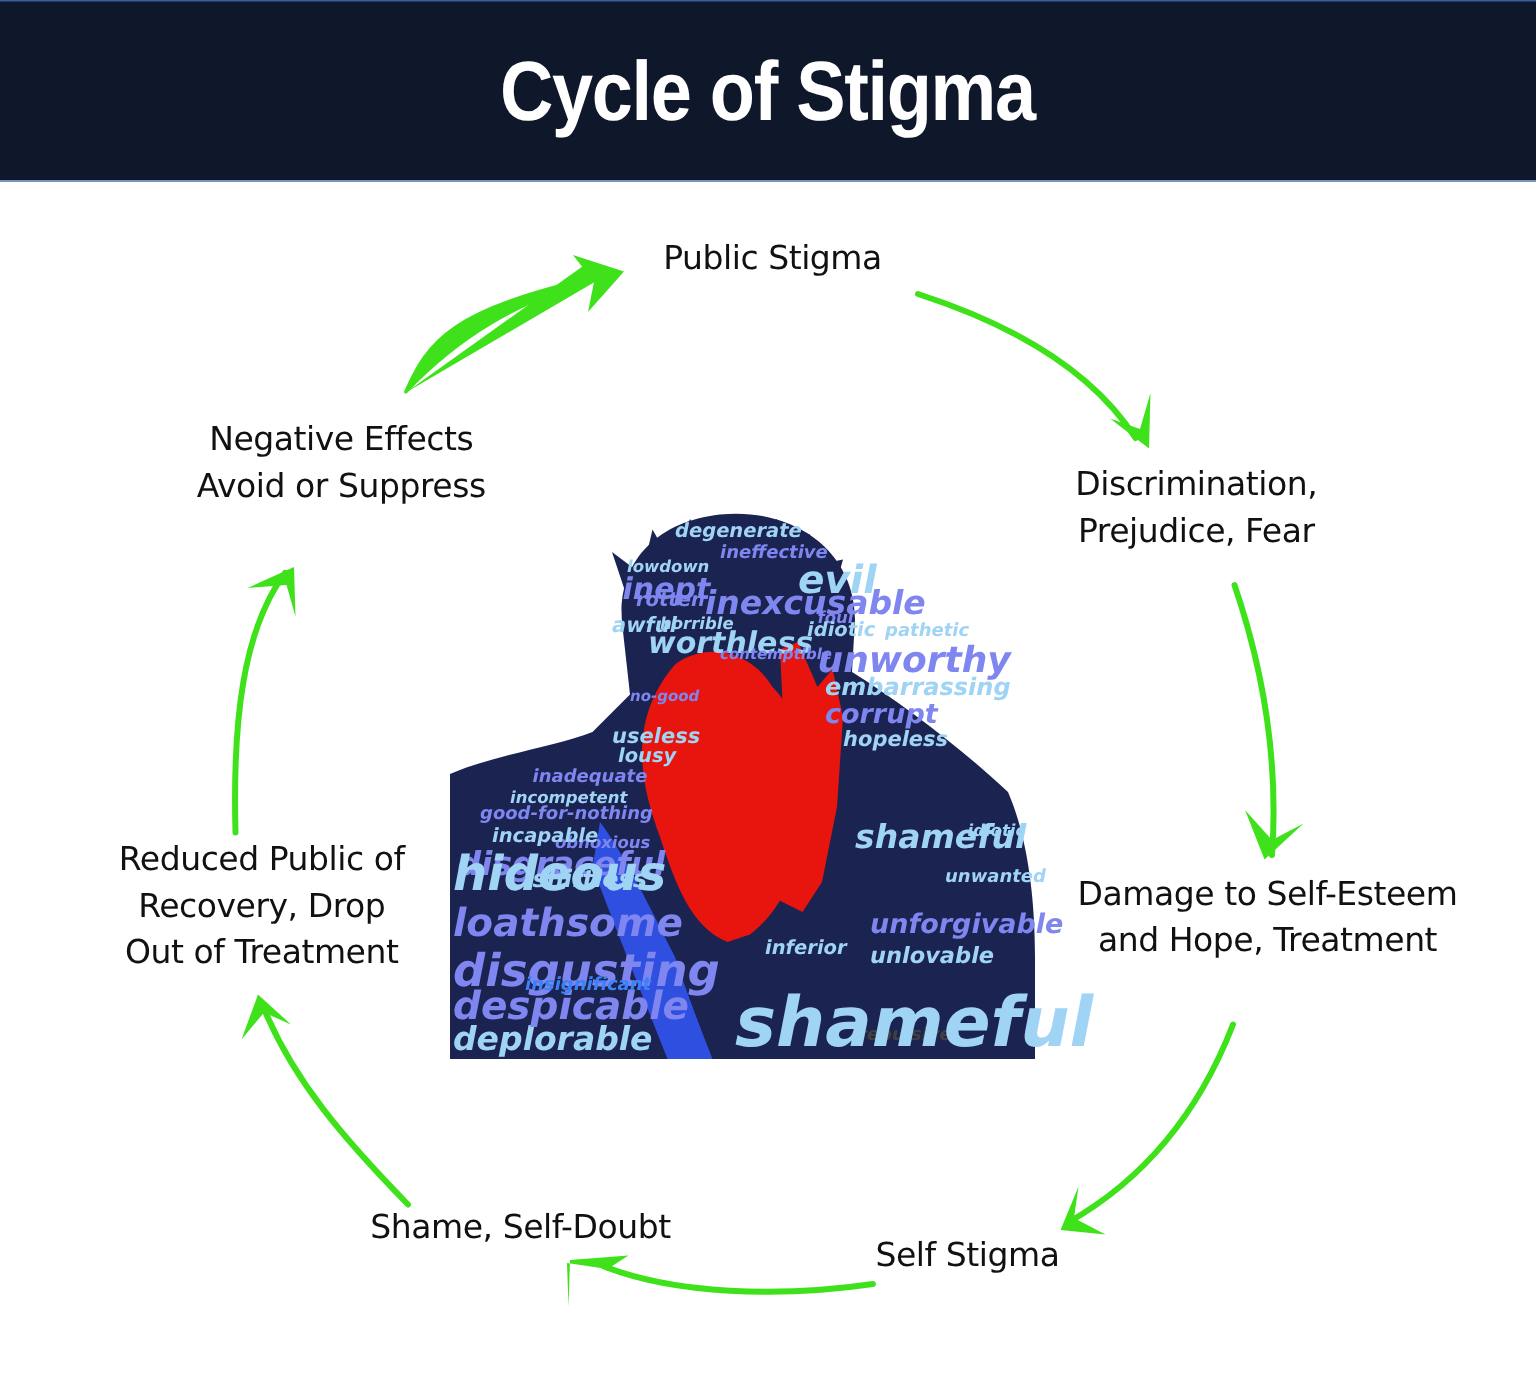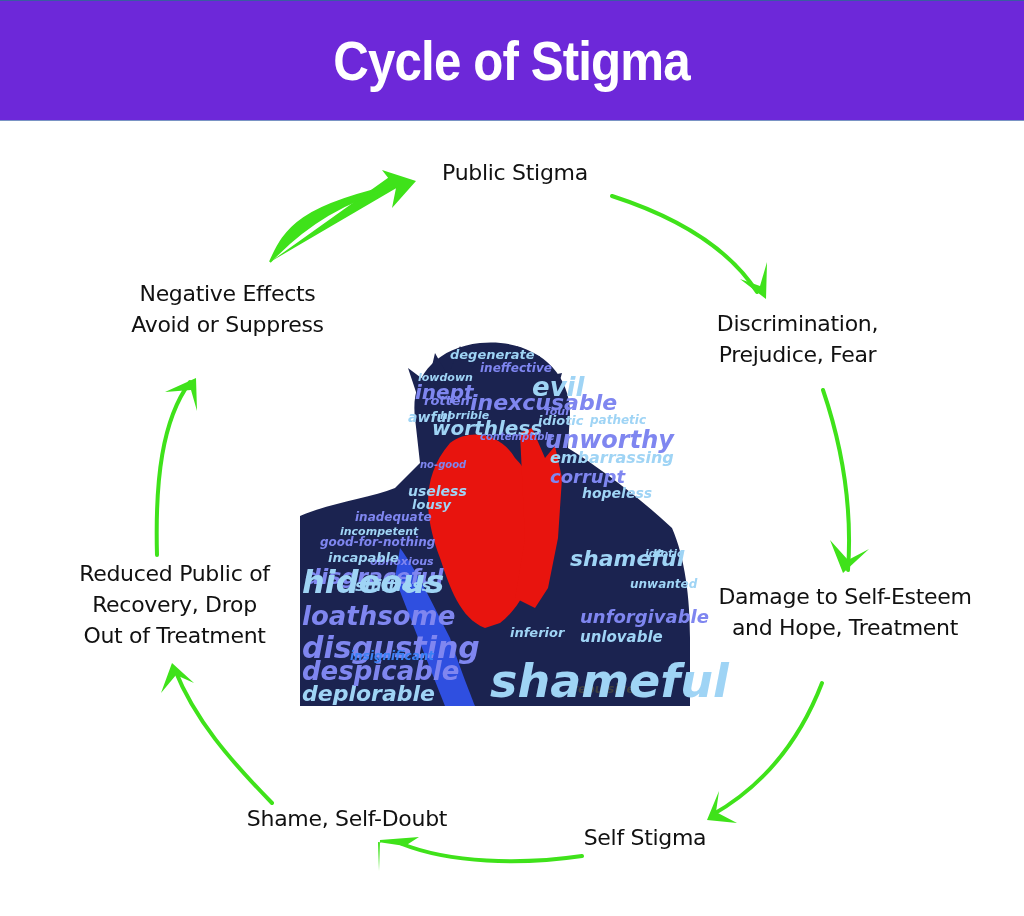--- a/index.html
+++ b/index.html
@@ -2,21 +2,21 @@
 <html><head>
 <meta charset="utf-8">
 <style>
   html, body { margin: 0; padding: 0; }
   body {
     width: 1024px; height: 916px; background: #ffffff; position: relative; overflow: hidden;
     font-family: "Liberation Sans", "DejaVu Sans", sans-serif;
   }
   .banner {
     position: absolute; left: 0; top: 0; width: 1024px; height: 121px;
-    background: #6d28d9; border-top: 1px solid #3a5da0; border-bottom: 1px solid #7a93c4;
+    background: #0f172a; border-top: 1px solid #3a5da0; border-bottom: 1px solid #7a93c4;
     box-sizing: border-box;
     display: flex; align-items: center; justify-content: center;
   }
   .banner h1 {
     margin: 0; color: #ffffff; font-size: 56px; font-weight: bold; letter-spacing: -1px;
     font-family: "Liberation Sans", "DejaVu Sans", sans-serif;
     transform: scaleX(0.88);
   }
   .label {
     position: absolute; color: #111111; font-size: 22px; line-height: 31px; text-align: center;
@@ -130,21 +130,21 @@
       <span class="word" style="left: 170px; top: 54px; font-size: 22px; color: rgb(127, 134, 240);">inexcusable</span>
       <span class="word" style="left: 108px; top: 72px; font-size: 14px; color: rgb(159, 212, 245);">awful</span>
       <span class="word" style="left: 132px; top: 80px; font-size: 20px; color: rgb(159, 212, 245);">worthless</span>
       <span class="word" style="left: 238px; top: 76px; font-size: 13px; color: rgb(159, 212, 245);">idiotic</span>
       <span class="word" style="left: 290px; top: 76px; font-size: 12px; color: rgb(159, 212, 245);">pathetic</span>
       <span class="word" style="left: 180px; top: 94px; font-size: 10px; color: rgb(127, 134, 240);">contemptible</span>
       <span class="word" style="left: 245px; top: 90px; font-size: 24px; color: rgb(127, 134, 240);">unworthy</span>
       <span class="word" style="left: 250px; top: 112px; font-size: 16px; color: rgb(159, 212, 245);">embarrassing</span>
       <span class="word" style="left: 250px; top: 130px; font-size: 18px; color: rgb(127, 134, 240);">corrupt</span>
       <span class="word" style="left: 120px; top: 122px; font-size: 10px; color: rgb(127, 134, 240);">no-good</span>
-      <span class="word" style="left: 262px; top: 148px; font-size: 14px; color: rgb(159, 212, 245); padding-left: 20px;">hopeless</span>
+      <span class="word" style="left: 262px; top: 148px; font-size: 14px; color: rgb(159, 212, 245);">hopeless</span>
       <span class="word" style="left: 108px; top: 146px; font-size: 14px; color: rgb(159, 212, 245);">useless</span>
       <span class="word" style="left: 112px; top: 160px; font-size: 13px; color: rgb(159, 212, 245);">lousy</span>
       <span class="word" style="left: 5px; top: 228px; font-size: 22px; color: rgb(127, 134, 240);">disgraceful</span>
       <span class="word" style="left: 55px; top: 173px; font-size: 12px; color: rgb(127, 134, 240);">inadequate</span>
       <span class="word" style="left: 40px; top: 188px; font-size: 11px; color: rgb(159, 212, 245);">incompetent</span>
       <span class="word" style="left: 20px; top: 198px; font-size: 12px; color: rgb(127, 134, 240);">good-for-nothing</span>
       <span class="word" style="left: 70px; top: 218px; font-size: 11px; color: rgb(127, 134, 240);">obnoxious</span>
       <span class="word" style="left: 0px; top: 213px; font-size: 13px; color: rgb(159, 212, 245); padding-left: 28px;">incapable</span>
       <span class="word" style="left: 55px; top: 240px; font-size: 16px; color: rgb(159, 212, 245);">shiftless</span>
       <span class="word" style="left: 2px; top: 228px; font-size: 32px; color: rgb(159, 212, 245);">hideous</span>

